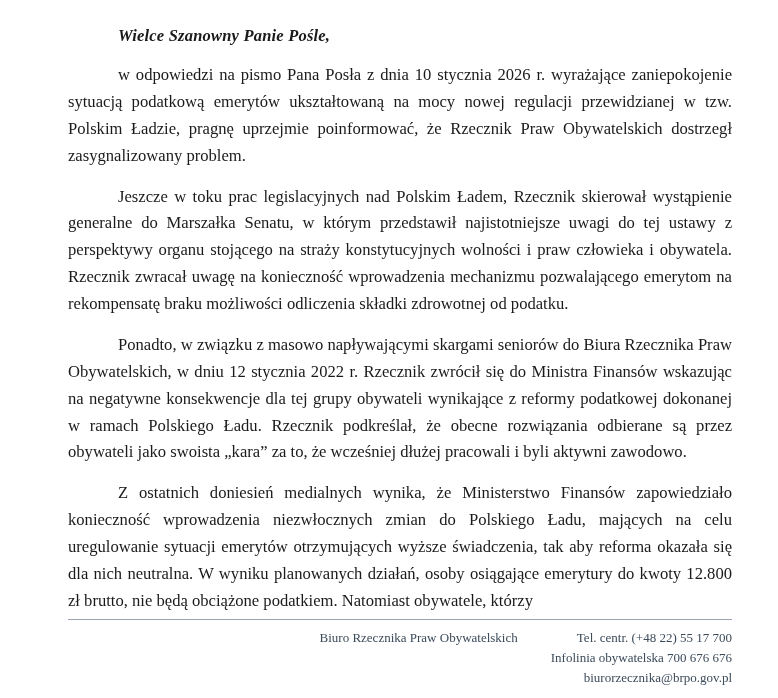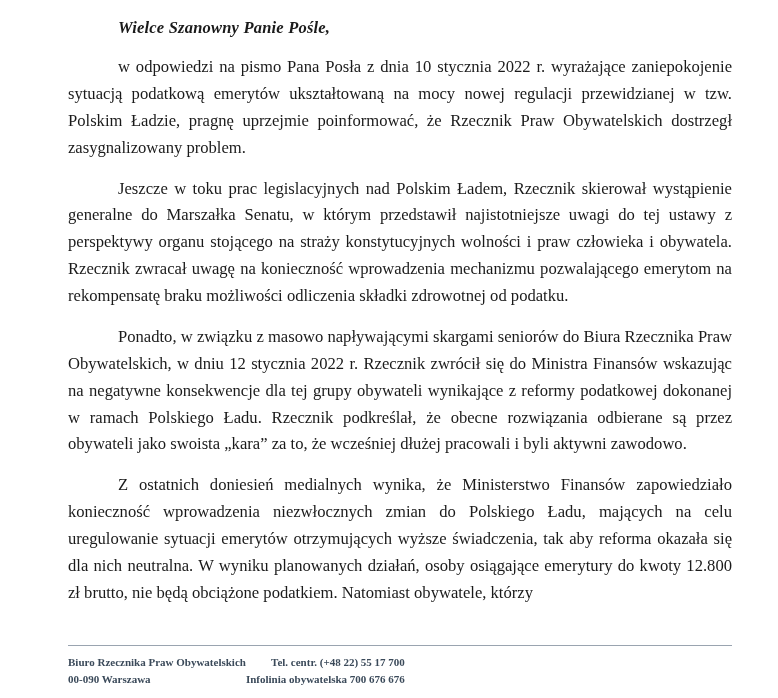--- a/index.html
+++ b/index.html
@@ -12,21 +12,21 @@
     height: 698px;
     font-family: "Liberation Serif", serif;
     color: #1a1a1a;
     overflow: hidden;
   }
   .page {
     position: relative;
     width: 778px;
     height: 698px;
     box-sizing: border-box;
-    padding: 10px 46px 0 68px;
+    padding: 18px 46px 0 68px;
   }
   .salutation {
     font-style: italic;
     font-weight: bold;
     font-size: 16.5px;
     margin: 8px 0 0 50px;
     letter-spacing: 0.2px;
   }
   .body-text {
     margin-top: 16px;
@@ -47,58 +47,58 @@
     left: 68px;
     right: 46px;
     bottom: 10px;
   }
   .footer-rule {
     border-top: 1px solid #9aa4b0;
     margin-bottom: 8px;
   }
   .footer-cols {
     display: flex;
-    justify-content: flex-start;
+    justify-content: flex-end;
     align-items: flex-start;
     color: #3b4a5a;
-    font-size: 11px;
+    font-size: 13px;
     line-height: 1.55;
-    font-weight: bold;
   }
   .footer-left {
     text-align: left;
   }
   .footer-right {
     text-align: right;
+    margin-left: 33px;
   }
   .footer-line {
     white-space: nowrap;
   }
 </style>
 </head>
 <body>
 
 <div class="page">
 
   <div class="salutation">Wielce Szanowny Panie Pośle,</div>
 
   <div class="body-text">
-    <p class="para">w odpowiedzi na pismo Pana Posła z dnia 10 stycznia 2022 r. wyrażające zaniepokojenie sytuacją podatkową emerytów ukształtowaną na mocy nowej regulacji przewidzianej w tzw. Polskim Ładzie, pragnę uprzejmie poinformować, że Rzecznik Praw Obywatelskich dostrzegł zasygnalizowany problem.</p>
+    <p class="para">w odpowiedzi na pismo Pana Posła z dnia 10 stycznia 2026 r. wyrażające zaniepokojenie sytuacją podatkową emerytów ukształtowaną na mocy nowej regulacji przewidzianej w tzw. Polskim Ładzie, pragnę uprzejmie poinformować, że Rzecznik Praw Obywatelskich dostrzegł zasygnalizowany problem.</p>
     <p class="para">Jeszcze w toku prac legislacyjnych nad Polskim Ładem, Rzecznik skierował wystąpienie generalne do Marszałka Senatu, w którym przedstawił najistotniejsze uwagi do tej ustawy z perspektywy organu stojącego na straży konstytucyjnych wolności i praw człowieka i obywatela. Rzecznik zwracał uwagę na konieczność wprowadzenia mechanizmu pozwalającego emerytom na rekompensatę braku możliwości odliczenia składki zdrowotnej od podatku.</p>
     <p class="para">Ponadto, w związku z masowo napływającymi skargami seniorów do Biura Rzecznika Praw Obywatelskich, w dniu 12 stycznia 2022 r. Rzecznik zwrócił się do Ministra Finansów wskazując na negatywne konsekwencje dla tej grupy obywateli wynikające z reformy podatkowej dokonanej w ramach Polskiego Ładu. Rzecznik podkreślał, że obecne rozwiązania odbierane są przez obywateli jako swoista „kara” za to, że wcześniej dłużej pracowali i byli aktywni zawodowo.</p>
     <p class="para">Z ostatnich doniesień medialnych wynika, że Ministerstwo Finansów zapowiedziało konieczność wprowadzenia niezwłocznych zmian do Polskiego Ładu, mających na celu uregulowanie sytuacji emerytów otrzymujących wyższe świadczenia, tak aby reforma okazała się dla nich neutralna. W wyniku planowanych działań, osoby osiągające emerytury do kwoty 12.800 zł brutto, nie będą obciążone podatkiem. Natomiast obywatele, którzy</p>
   </div>
 
   <div class="footer">
     <div class="footer-rule"></div>
     <div class="footer-cols">
       <div class="footer-left">
         <div class="footer-line">Biuro Rzecznika Praw Obywatelskich</div>
-        <div class="footer-line">00-090 Warszawa</div>
       </div>
       <div class="footer-right">
         <div class="footer-line">Tel. centr. (+48 22) 55 17 700</div>
         <div class="footer-line">Infolinia obywatelska 700 676 676</div>
+        <div class="footer-line">biurorzecznika@brpo.gov.pl</div>
       </div>
     </div>
   </div>
 
 </div>
 
 </body></html>

